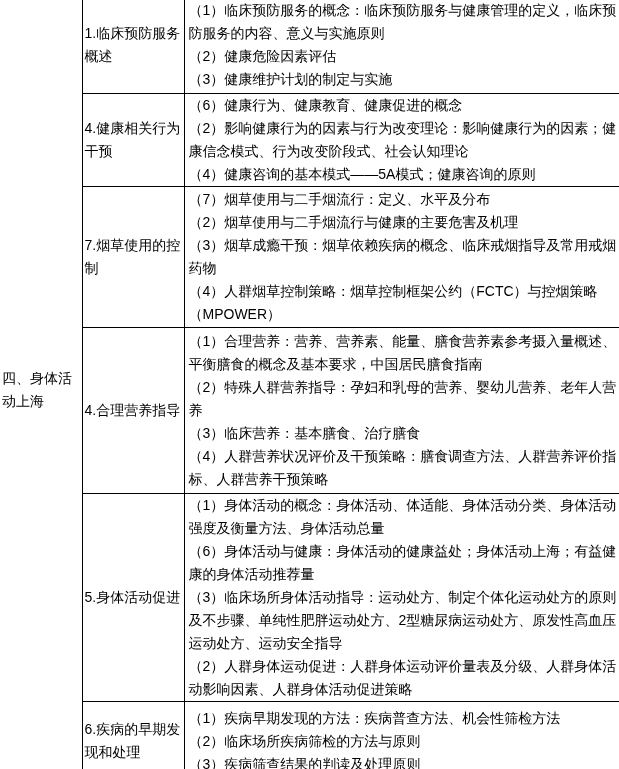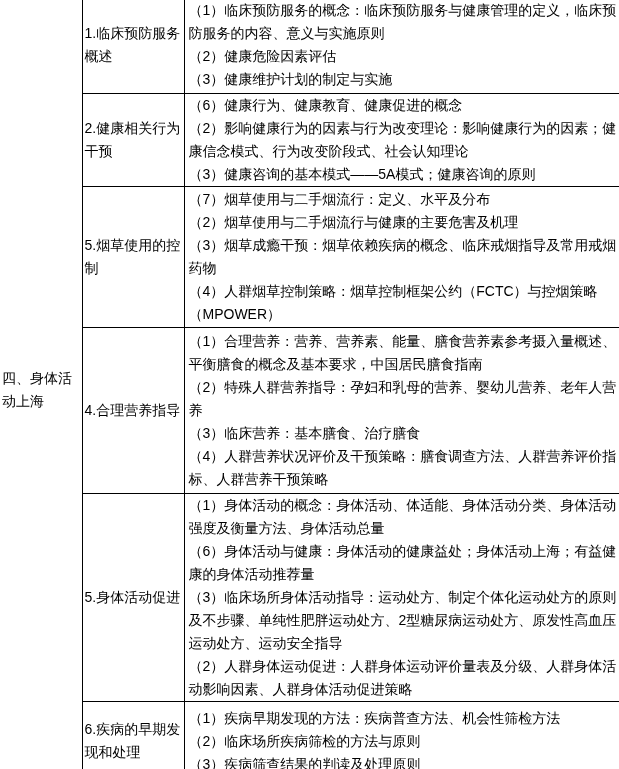--- a/index.html
+++ b/index.html
@@ -72,32 +72,32 @@
       </td>
       <td class="content">
         <p>（1）临床预防服务的概念：临床预防服务与健康管理的定义，临床预防服务的内容、意义与实施原则</p>
         <p>（2）健康危险因素评估</p>
         <p>（3）健康维护计划的制定与实施</p>
       </td>
     </tr>
 
     <tr class="r2">
       <td class="topic">
-        <div>2.健康相关行为干预</div>
+        <div>4.健康相关行为干预</div>
       </td>
       <td class="content">
         <p>（6）健康行为、健康教育、健康促进的概念</p>
         <p>（2）影响健康行为的因素与行为改变理论：影响健康行为的因素；健康信念模式、行为改变阶段式、社会认知理论</p>
-        <p>（3）健康咨询的基本模式——5A模式；健康咨询的原则</p>
+        <p>（4）健康咨询的基本模式——5A模式；健康咨询的原则</p>
       </td>
     </tr>
 
     <tr class="r3">
       <td class="topic">
-        <div>5.烟草使用的控制</div>
+        <div>7.烟草使用的控制</div>
       </td>
       <td class="content">
         <p>（7）烟草使用与二手烟流行：定义、水平及分布</p>
         <p>（2）烟草使用与二手烟流行与健康的主要危害及机理</p>
         <p>（3）烟草成瘾干预：烟草依赖疾病的概念、临床戒烟指导及常用戒烟药物</p>
         <p>（4）人群烟草控制策略：烟草控制框架公约（FCTC）与控烟策略（MPOWER）</p>
       </td>
     </tr>
 
     <tr class="r4">

